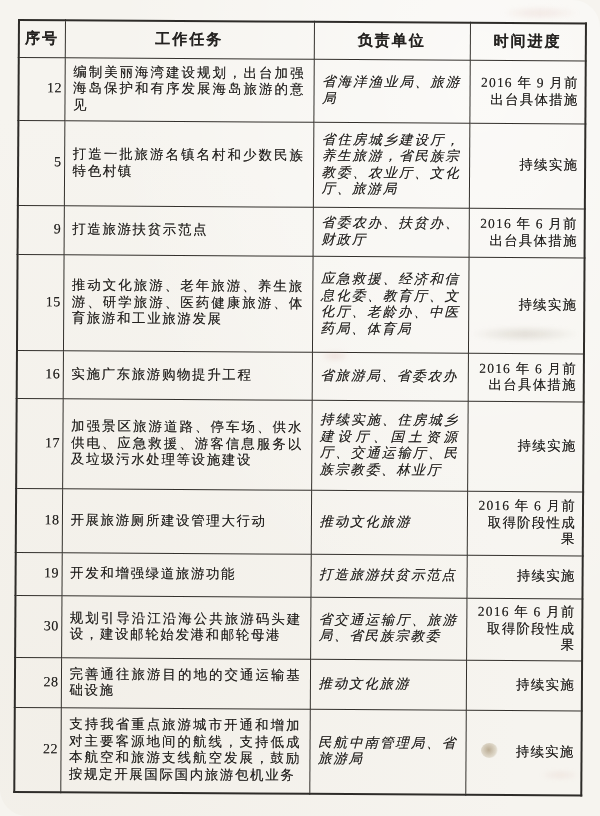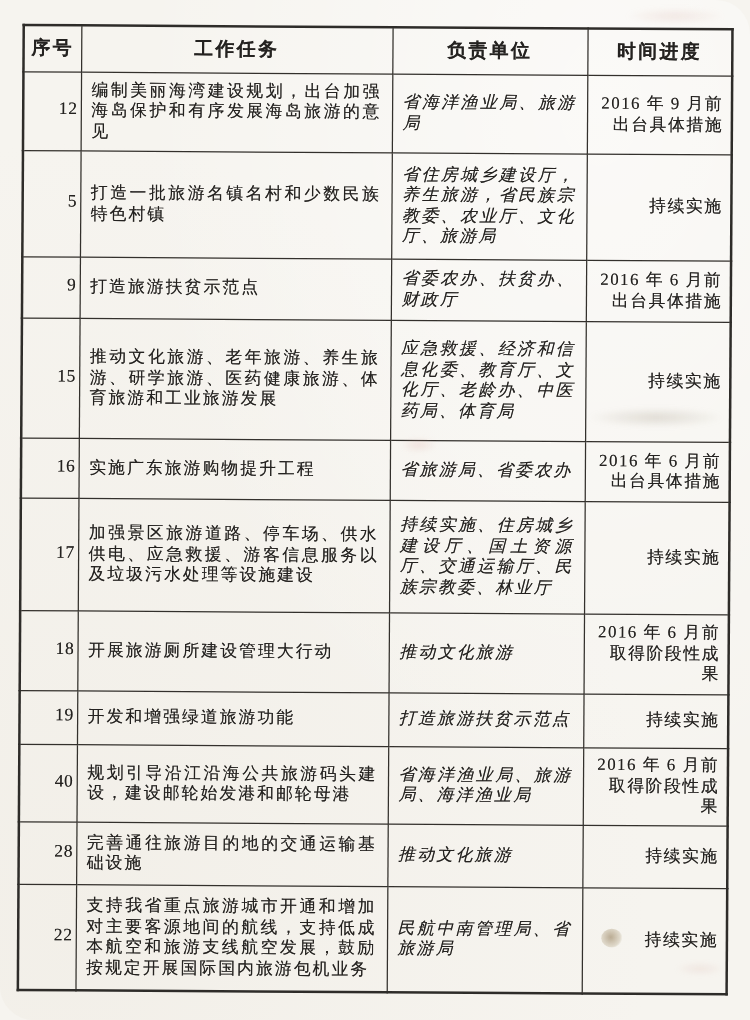--- a/index.html
+++ b/index.html
@@ -167,23 +167,23 @@
             <td class="cell-unit">推动文化旅游</td>
             <td class="cell-time">2016 年 6 月前取得阶段性成果</td>
           </tr>
           <tr style="height: 43px;">
             <td class="cell-no">19</td>
             <td class="cell-task">开发和增强绿道旅游功能</td>
             <td class="cell-unit">打造旅游扶贫示范点</td>
             <td class="cell-time">持续实施</td>
           </tr>
           <tr style="height: 62px;">
-            <td class="cell-no">40</td>
+            <td class="cell-no">30</td>
             <td class="cell-task">规划引导沿江沿海公共旅游码头建设，建设邮轮始发港和邮轮母港</td>
-            <td class="cell-unit">省海洋渔业局、旅游局、海洋渔业局</td>
+            <td class="cell-unit">省交通运输厅、旅游局、省民族宗教委</td>
             <td class="cell-time">2016 年 6 月前取得阶段性成果</td>
           </tr>
           <tr style="height: 50px;">
             <td class="cell-no">28</td>
             <td class="cell-task">完善通往旅游目的地的交通运输基础设施</td>
             <td class="cell-unit">推动文化旅游</td>
             <td class="cell-time">持续实施</td>
           </tr>
           <tr style="height: 85px;">
             <td class="cell-no">22</td>

